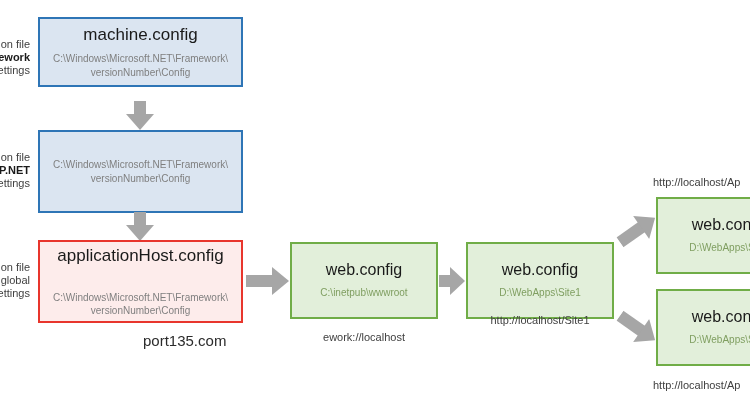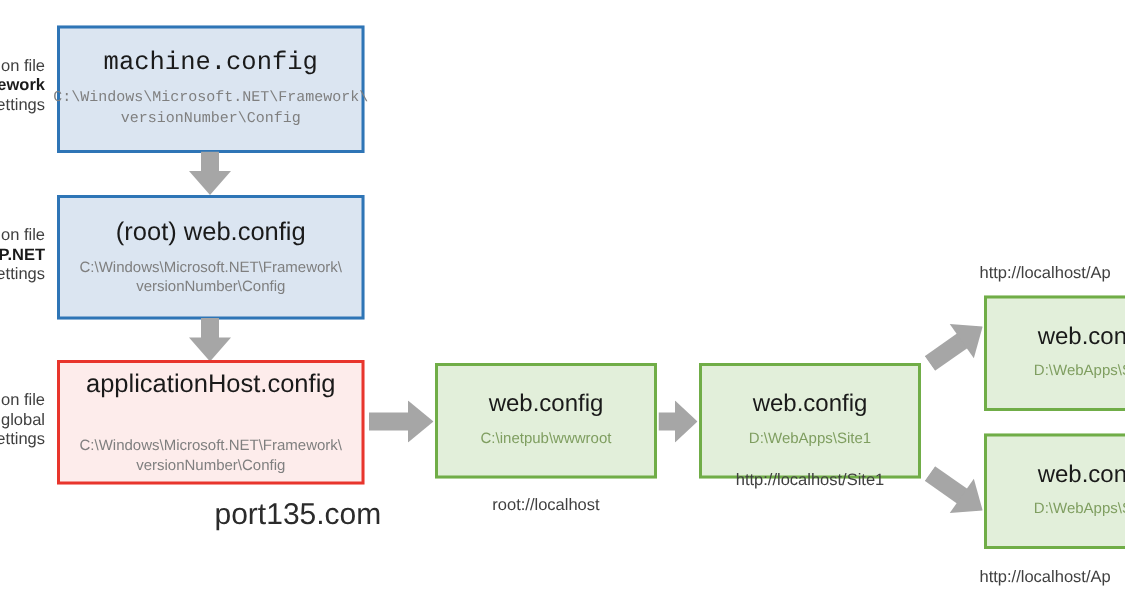--- a/index.html
+++ b/index.html
@@ -20,36 +20,36 @@
     align-items:center;justify-content:center;text-align:center;
   }
   .box .title{font-size:17px;color:var(--title-text);margin-bottom:7px;white-space:nowrap;}
   .box.small .title{font-size:16px;}
   .box .path{font-size:10px;line-height:1.35;color:var(--path-text);white-space:nowrap;}
   .box.green .path{color:var(--green-path-text);}
   .blue{background:var(--blue-fill);border-color:var(--blue-border);}
   .red{background:var(--red-fill);border-color:var(--red-border);}
   .green{background:var(--green-fill);border-color:var(--green-border);}
 
-  .pos-machine{left:38px;top:17px;width:205px;height:85px;font-family:Liberation Mono, monospace;}
+  .pos-machine{left:38px;top:17px;width:205px;height:70px;}
   .pos-root{left:38px;top:130px;width:205px;height:83px;}
   .pos-apphost{left:38px;top:240px;width:205px;height:83px;gap:18px;}
   .pos-web1{left:290px;top:242px;width:148px;height:77px;}
   .pos-web2{left:466px;top:242px;width:148px;height:77px;}
   .pos-web3{left:656px;top:197px;width:148px;height:77px;}
   .pos-web4{left:656px;top:289px;width:148px;height:77px;}
 
   .arrow{position:absolute;}
   .arrow rect,.arrow polygon{fill:var(--arrow,#a6a6a6);}
   .rot-up{transform:rotate(-35deg);}
   .rot-down{transform:rotate(35deg);}
 
   .caption{position:absolute;font-size:11px;color:var(--caption-text);white-space:nowrap;text-align:right;}
   .caption.center{text-align:center;}
-  .watermark{position:absolute;left:143px;top:332px;font-size:20px;color:#2b2b2b;}
+  .watermark{position:absolute;left:143px;top:332px;font-size:15px;color:#2b2b2b;}
 
   .side-label{position:absolute;left:-60px;width:90px;text-align:right;
     font-size:11px;line-height:13px;color:#404040;}
   .side-label .bold{font-weight:bold;color:#1a1a1a;}
   .sl1{top:38px;} .sl2{top:151px;} .sl3{top:261px;}
 </style>
 </head>
 <body>
 
 <div class="side-label sl1">
@@ -75,21 +75,20 @@
     <div>versionNumber\Config</div>
   </div>
 </div>
 
 <svg class="arrow" style="left:126px;top:101px" width="28" height="29">
   <rect x="8" y="0" width="12" height="15"></rect>
   <polygon points="0,13 28,13 14,29"></polygon>
 </svg>
 
 <div class="box blue pos-root">
-  <div class="title">(root) web.config</div>
   <div class="path">
     <div>C:\Windows\Microsoft.NET\Framework\</div>
     <div>versionNumber\Config</div>
   </div>
 </div>
 
 <svg class="arrow" style="left:126px;top:212px" width="28" height="29">
   <rect x="8" y="0" width="12" height="15"></rect>
   <polygon points="0,13 28,13 14,29"></polygon>
 </svg>
@@ -106,21 +105,21 @@
 
 <svg class="arrow" style="left:246px;top:267px" width="43" height="28">
   <rect x="0" y="8" width="28" height="12"></rect>
   <polygon points="26,0 43,14 26,28"></polygon>
 </svg>
 
 <div class="box green small pos-web1">
   <div class="title">web.config</div>
   <div class="path">C:\inetpub\wwwroot</div>
 </div>
-<div class="caption center" style="left:290px;top:331px;width:148px">root://localhost</div>
+<div class="caption center" style="left:290px;top:331px;width:148px">ework://localhost</div>
 
 <svg class="arrow" style="left:439px;top:267px" width="26" height="28">
   <rect x="0" y="8" width="13" height="12"></rect>
   <polygon points="11,0 26,14 11,28"></polygon>
 </svg>
 
 <div class="box green small pos-web2">
   <div class="title">web.config</div>
   <div class="path">D:\WebApps\Site1</div>
 </div>

